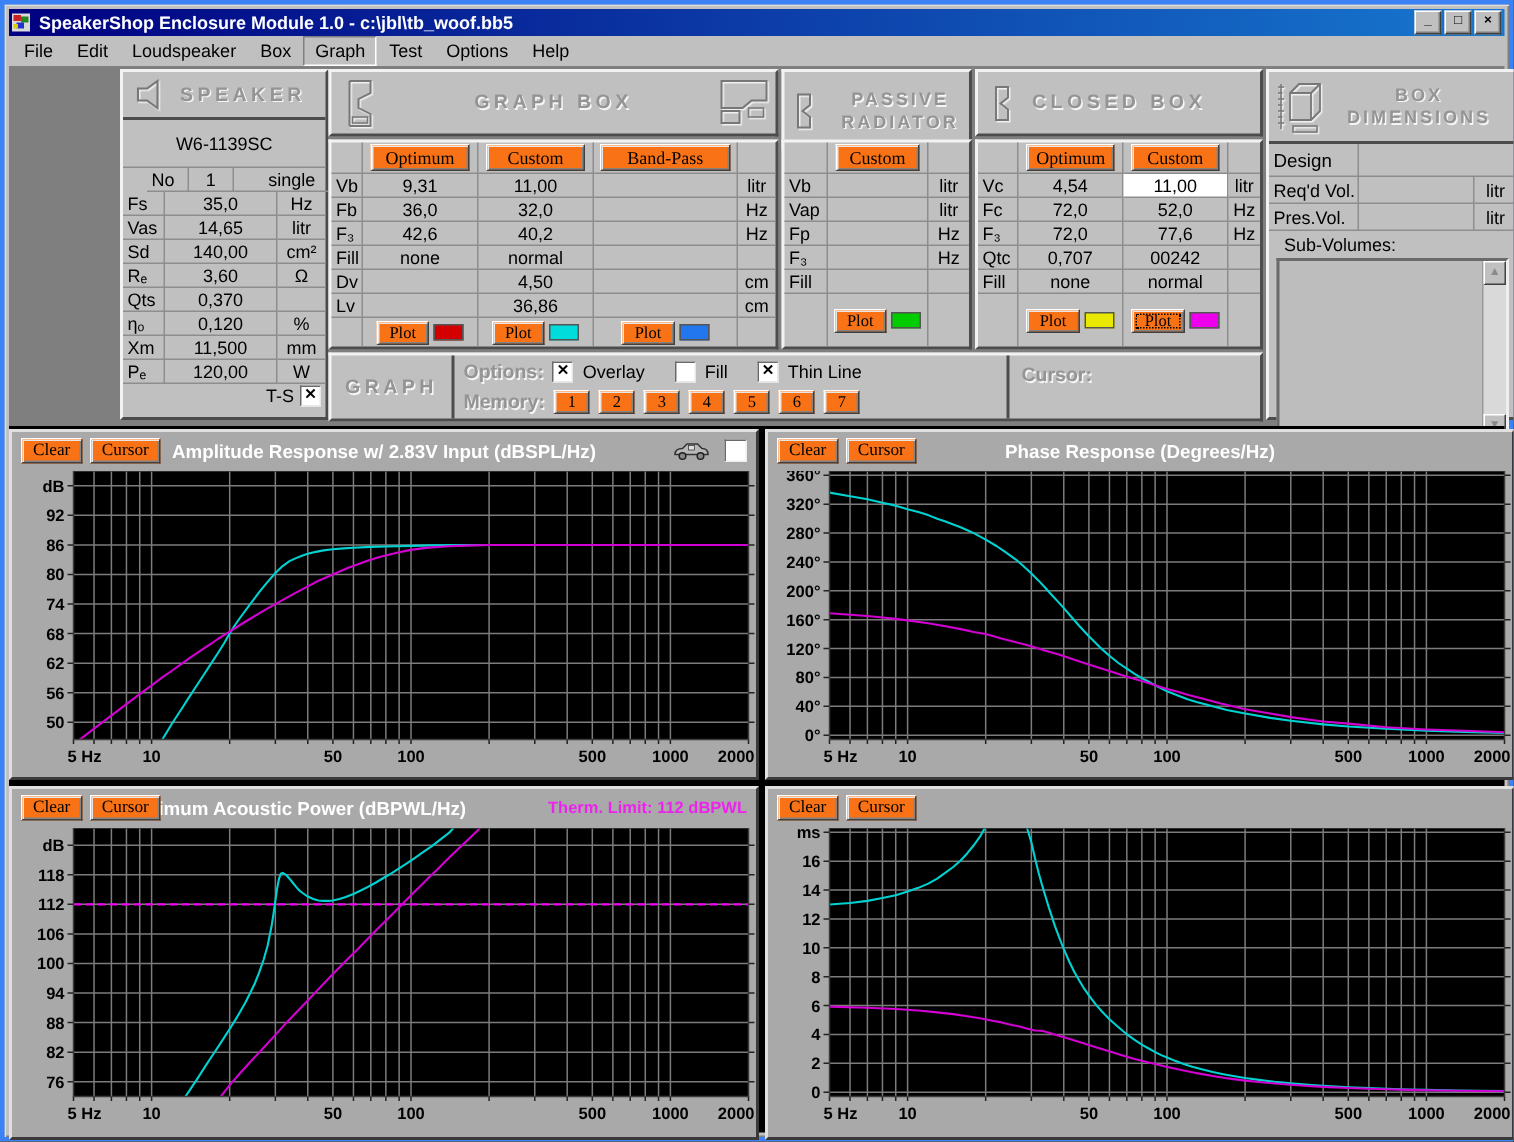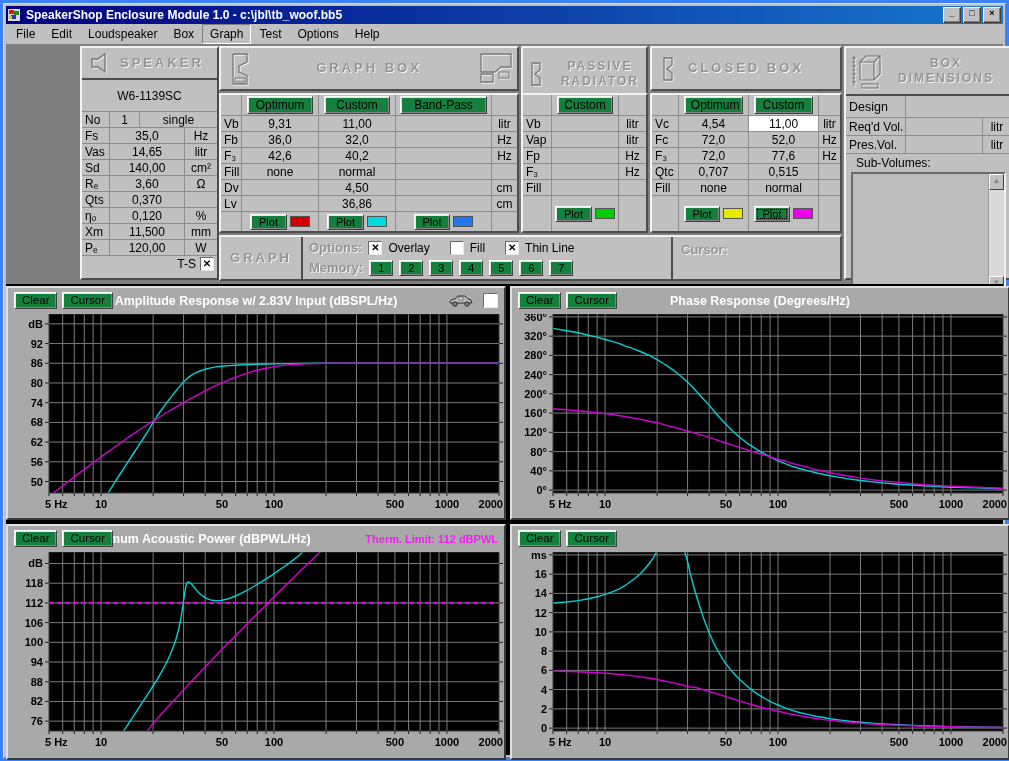--- a/index.html
+++ b/index.html
@@ -23,22 +23,22 @@
   .panel{position:absolute;background:#c0c0c0;border:2px solid;border-color:#f2f2f2 #4c4c4c #4c4c4c #f2f2f2;box-sizing:border-box;margin-left:40px;}
   .hdr{display:flex;align-items:center;justify-content:center;gap:8px;}
   .embtxt{font-weight:bold;letter-spacing:3px;color:#949494;text-shadow:1px 1px 0 #f5f5f5;font-size:13px;text-align:center;line-height:1.25;}
   .hicon{flex:0 0 auto;filter:drop-shadow(1px 1px 0 #f0f0f0);}
   
   .tbl{display:grid;}
   .tc{border-right:1px solid #8d8d8d;border-bottom:1px solid #8d8d8d;display:flex;align-items:center;justify-content:center;
       box-sizing:border-box;font-size:12px;overflow:hidden;white-space:nowrap;}
   .tc.lab{justify-content:flex-start;padding-left:3px;}
   .tc.nob{border-bottom:none;}
-  .btn{background:#15803d;border:1px solid;border-color:#fff #404040 #404040 #fff;box-shadow:inset 1px 1px 0 #e6e6e6,inset -1px -1px 0 #848484;
-       font-size:12px;text-align:center;padding:1px 6px;color:#000;}
+  .btn{background:#f97316;border:1px solid;border-color:#fff #404040 #404040 #fff;box-shadow:inset 1px 1px 0 #e6e6e6,inset -1px -1px 0 #848484;
+       font-size:12px;text-align:center;padding:1px 6px;color:#000;font-family:Liberation Serif, serif;}
   .colbtn{width:86%;height:18px;line-height:14px;}
   .plotbtn{height:16px;line-height:12px;padding:1px 8px;font-size:11px;}
   .plotbtn.focus{outline:1px dotted #000;outline-offset:-4px;}
   .swatch{display:inline-block;width:18px;height:9px;margin-left:3px;border:1px solid #555;}
   .chk{width:12px;height:12px;background:#fff;border:1px solid;border-color:#6a6a6a #e8e8e8 #e8e8e8 #6a6a6a;
        display:inline-flex;align-items:center;justify-content:center;font-size:10px;font-weight:bold;color:#000;line-height:10px;}
   
   .gbrow{display:flex;align-items:center;gap:6px;}
   .membtn{width:24px;height:16px;line-height:12px;padding:0;font-size:11px;}
   
@@ -89,21 +89,21 @@
   <div class="toparea">
 
     <div class="panel" style="left:34px;top:2px;width:139px;height:234px;">
       <div class="hdr" style="height:30px;border-bottom:2px solid;border-color:#4c4c4c;justify-content:flex-start;padding-left:6px;gap:10px;">
         <svg class="hicon" width="22" height="22" viewBox="0 0 22 22">
           <path d="M4 7 h6 l7 -5 v18 l-7 -5 h-6 z" fill="none" stroke="#777" stroke-width="1.4"></path>
         </svg>
         <span class="embtxt">SPEAKER</span>
       </div>
       <div class="tc" style="height:32px;border-right:none;">W6-1139SC</div>
-      <div style="display:grid;grid-template-columns:28px 30px 77px;">
+      <div style="display:grid;grid-template-columns:28px 30px 77px;padding-left:16px;">
         <div class="tc lab" style="height:16px;">No</div>
         <div class="tc">1</div>
         <div class="tc" style="border-right:none;">single</div>
       </div>
       <div class="tbl" style="grid-template-columns:28px 75px 32px;grid-auto-rows:16px;text-align:center;">
         <div class="tc lab">Fs</div>
           <div class="tc">35,0</div>
           <div class="tc" style="border-right:none;">Hz</div>
         <div class="tc lab">Vas</div>
           <div class="tc">14,65</div>
@@ -264,21 +264,21 @@
       <div class="tc lab">Fc</div>
         <div class="tc">72,0</div>
         <div class="tc">52,0</div>
         <div class="tc" style="border-right:none;">Hz</div>
       <div class="tc lab">F₃</div>
         <div class="tc">72,0</div>
         <div class="tc">77,6</div>
         <div class="tc" style="border-right:none;">Hz</div>
       <div class="tc lab">Qtc</div>
         <div class="tc">0,707</div>
-        <div class="tc">0,515</div>
+        <div class="tc">00242</div>
         <div class="tc" style="border-right:none;"></div>
       <div class="tc lab">Fill</div>
         <div class="tc">none</div>
         <div class="tc">normal</div>
         <div class="tc" style="border-right:none;"></div>
       <div class="tc nob"></div>
       <div class="tc nob">
           <button class="btn plotbtn">Plot</button>
           <span class="swatch" style="background: rgb(232, 232, 0);"></span>
         </div>

